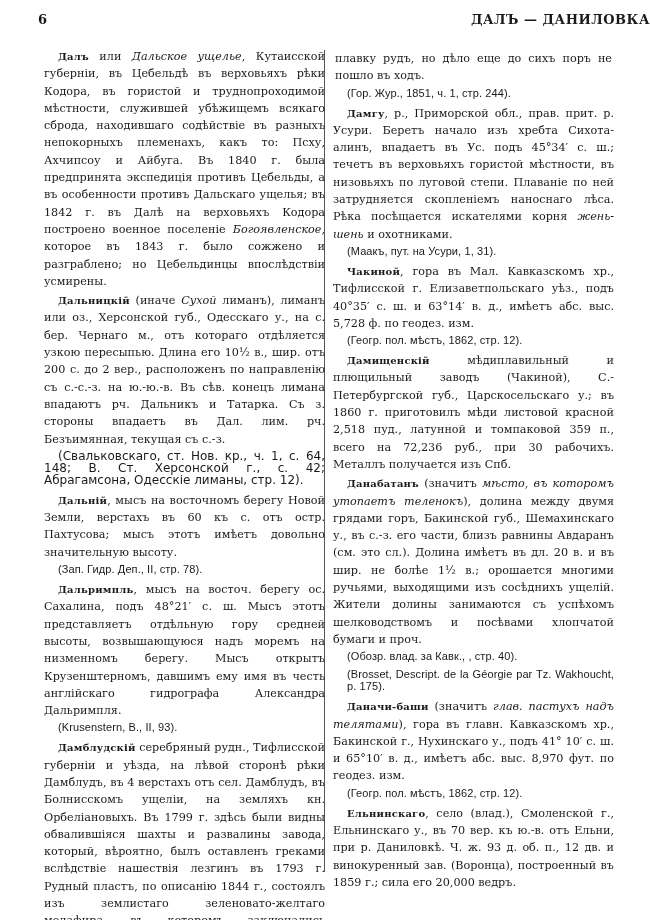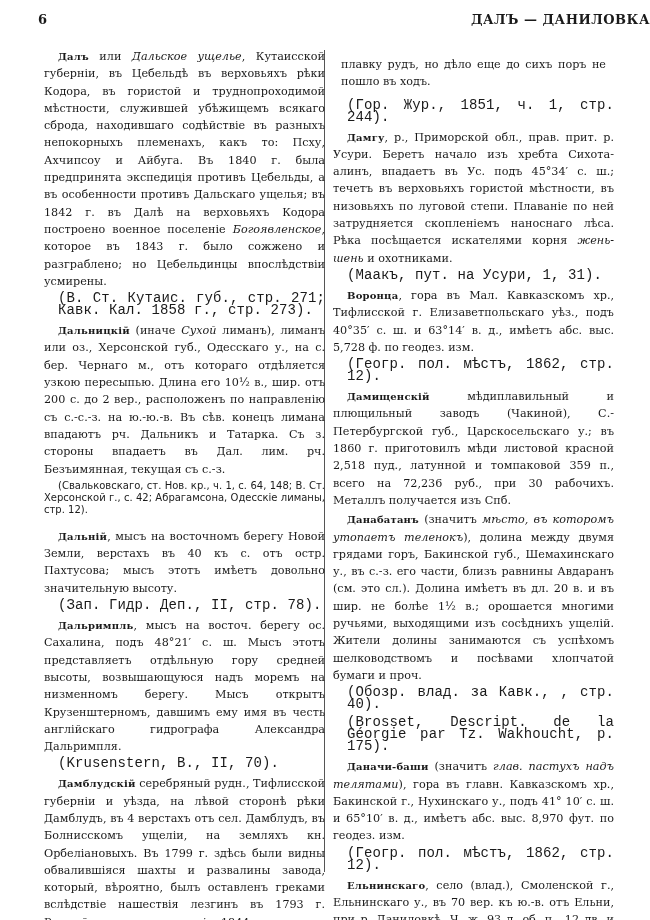--- a/index.html
+++ b/index.html
@@ -9,64 +9,63 @@
   .page-num { position: absolute; left: 38px; top: 12px; font-size: 13px; font-weight: bold; }
   .running-title { position: absolute; left: 0; right: 0; top: 12px; text-align: right;
          font-size: 13px; font-weight: bold; letter-spacing: 0.5px; }
   .col { position: absolute; top: 48px; width: 281px; font-size: 11.2px; line-height: 17.3px;
          text-align: justify; }
   .col-left { left: 44px; }
   .col-right { left: 333px; }
   .divider { position: absolute; left: 324px; top: 50px; width: 0; height: 822px;
          border-left: 1px solid #555; }
   .entry { margin: 0 0 2px 0; text-indent: 14px; }
-  .cont { margin: 8px; text-indent: 0; }
+  .cont { margin: 2px; text-indent: 0; }
   .hw { font-weight: bold; font-size: 10px; letter-spacing: 0.2px; }
   .it { font-style: italic; }
-  .src { font-size: 14px; line-height: 12px; margin: 0 0 6px 0; padding-left: 14px;
-         text-indent: 0; font-family: Liberation Mono, monospace; letter-spacing: 0.1px; }
-  .src-block { font-size: 10px; line-height: 12px; margin: 2px 0 12px 0; text-indent: 14px;
+  .src { font-size: 11px; line-height: 12px; margin: 0 0 6px 0; padding-left: 14px;
+         text-indent: 0; font-family: Liberation Sans, sans-serif; letter-spacing: 0.1px; }
+  .src-block { font-size: 12px; line-height: 12px; margin: 2px 0 6px 0; text-indent: 14px;
          font-family: "DejaVu Sans", sans-serif; }
 </style>
 </head>
 <body>
 
 <div class="header">
   <span class="page-num">6</span>
   <div class="running-title">ДАЛЪ — ДАНИЛОВКА</div>
 </div>
 
 <div class="divider"></div>
 
 <div class="col col-left">
 
   <p class="entry"><span class="hw">Далъ</span><span> или </span><span class="it">Дальское ущелье</span><span>, Кутаисской губерніи, въ Цебельдѣ въ верховьяхъ рѣки Кодора, въ гористой и труднопроходимой мѣстности, служившей убѣжищемъ всякаго сброда, находившаго содѣйствіе въ разныхъ непокорныхъ племенахъ, какъ то: Псху, Ахчипсоу и Айбуга. Въ 1840 г. была предпринята экспедиція противъ Цебельды, а въ особенности противъ Дальскаго ущелья; въ 1842 г. въ Далѣ на верховьяхъ Кодора построено военное поселеніе </span><span class="it">Богоявленское</span><span>, которое въ 1843 г. было сожжено и разграблено; но Цебельдинцы впослѣдствіи усмирены.</span></p>
-  <p class="src">(В. Ст. Кутаис. губ., стр. 271; Кавк. Кал. 1858 г., стр. 273).</p>
 
   <p class="entry"><span class="hw">Дальницкій</span><span> (иначе </span><span class="it">Сухой</span><span> лиманъ), лиманъ или оз., Херсонской губ., Одесскаго у., на с. бер. Чернаго м., отъ котораго отдѣляется узкою пересыпью. Длина его 10½ в., шир. отъ 200 с. до 2 вер., расположенъ по направленію съ с.-с.-з. на ю.-ю.-в. Въ сѣв. конецъ лимана впадаютъ рч. Дальникъ и Татарка. Съ з. стороны впадаетъ въ Дал. лим. рч. Безъимянная, текущая съ с.-з.</span></p>
   <p class="src-block">(Свальковскаго, ст. Нов. кр., ч. 1, с. 64, 148; В. Ст. Херсонской г., с. 42; Абрагамсона, Одесскіе лиманы, стр. 12).</p>
 
-  <p class="entry"><span class="hw">Дальній</span><span>, мысъ на восточномъ берегу Новой Земли, верстахъ въ 40 къ с. отъ остр. Пахтусова; мысъ этотъ имѣетъ довольно значительную высоту.</span></p>
+  <p class="entry"><span class="hw">Дальній</span><span>, мысъ на восточномъ берегу Новой Земли, верстахъ въ 60 къ с. отъ остр. Пахтусова; мысъ этотъ имѣетъ довольно значительную высоту.</span></p>
   <p class="src">(Зап. Гидр. Деп., II, стр. 78).</p>
 
   <p class="entry"><span class="hw">Дальримпль</span><span>, мысъ на восточ. берегу ос. Сахалина, подъ 48°21′ с. ш. Мысъ этотъ представляетъ отдѣльную гору средней высоты, возвышающуюся надъ моремъ на низменномъ берегу. Мысъ открытъ Крузенштерномъ, давшимъ ему имя въ честь англійскаго гидрографа Александра Дальримпля.</span></p>
-  <p class="src">(Krusenstern, B., II, 70).</p>
+  <p class="src">(Krusenstern, B., II, 93).</p>
 
   <p class="entry"><span class="hw">Дамблудскій</span><span> серебряный рудн., Тифлисской губерніи и уѣзда, на лѣвой сторонѣ рѣки Дамблудъ, въ 4 верстахъ отъ сел. Дамблудъ, въ Болнисскомъ ущеліи, на земляхъ кн. Орбеліановыхъ. Въ 1799 г. здѣсь были видны обвалившіяся шахты и развалины завода, который, вѣроятно, былъ оставленъ греками вслѣдствіе нашествія лезгинъ въ 1793 г. Рудный пластъ, по описанію 1844 г., состоялъ изъ землистаго зеленовато-желтаго мелафира, въ которомъ заключались свинцовый блескъ, цинковая обманка, мѣдная зелень и желѣзный колчеданъ. По испытаніямъ 1802 года, въ пудѣ руды было 22 до 25½ фун. свинца, а серебра и золота такъ мало, что извлеченіе ихъ не окупало. Въ 1844 г. князю Орбеліану дозволено продолжать вы-</span></p>
 </div>
 
 <div class="col col-right">
 
   <p class="cont">плавку рудъ, но дѣло еще до сихъ поръ не пошло въ ходъ.</p>
   <p class="src">(Гор. Жур., 1851, ч. 1, стр. 244).</p>
 
   <p class="entry"><span class="hw">Дамгу</span><span>, р., Приморской обл., прав. прит. р. Усури. Беретъ начало изъ хребта Сихота-алинъ, впадаетъ въ Ус. подъ 45°34′ с. ш.; течетъ въ верховьяхъ гористой мѣстности, въ низовьяхъ по луговой степи. Плаваніе по ней затрудняется скопленіемъ наноснаго лѣса. Рѣка посѣщается искателями корня </span><span class="it">жень-шень</span><span> и охотниками.</span></p>
   <p class="src">(Маакъ, пут. на Усури, 1, 31).</p>
 
-  <p class="entry"><span class="hw">Воронца</span><span>, гора въ Мал. Кавказскомъ хр., Тифлисской г. Елизаветпольскаго уѣз., подъ 40°35′ с. ш. и 63°14′ в. д., имѣетъ абс. выс. 5,728 ф. по геодез. изм.</span></p>
+  <p class="entry"><span class="hw">Чакиной</span><span>, гора въ Мал. Кавказскомъ хр., Тифлисской г. Елизаветпольскаго уѣз., подъ 40°35′ с. ш. и 63°14′ в. д., имѣетъ абс. выс. 5,728 ф. по геодез. изм.</span></p>
   <p class="src">(Геогр. пол. мѣстъ, 1862, стр. 12).</p>
 
   <p class="entry"><span class="hw">Дамищенскій</span><span> мѣдиплавильный и плющильный заводъ (Чакиной), С.-Петербургской губ., Царскосельскаго у.; въ 1860 г. приготовилъ мѣди листовой красной 2,518 пуд., латунной и томпаковой 359 п., всего на 72,236 руб., при 30 рабочихъ. Металлъ получается изъ Спб.</span></p>
 
   <p class="entry"><span class="hw">Данабатанъ</span><span> (значитъ </span><span class="it">мѣсто, въ которомъ утопаетъ теленокъ</span><span>), долина между двумя грядами горъ, Бакинской губ., Шемахинскаго у., въ с.-з. его части, близъ равнины Авдаранъ (см. это сл.). Долина имѣетъ въ дл. 20 в. и въ шир. не болѣе 1½ в.; орошается многими ручьями, выходящими изъ сосѣднихъ ущелій. Жители долины занимаются съ успѣхомъ шелководствомъ и посѣвами хлопчатой бумаги и проч.</span></p>
   <p class="src">(Обозр. влад. за Кавк.,        , стр. 40).</p>
 
   <p class="src">(Brosset, Descript. de la Géorgie par Tz. Wakhoucht, p. 175).</p>
 
   <p class="entry"><span class="hw">Даначи-баши</span><span> (значитъ </span><span class="it">глав. пастухъ надъ телятами</span><span>), гора въ главн. Кавказскомъ хр., Бакинской г., Нухинскаго у., подъ 41° 10′ с. ш. и 65°10′ в. д., имѣетъ абс. выс. 8,970 фут. по геодез. изм.</span></p>

